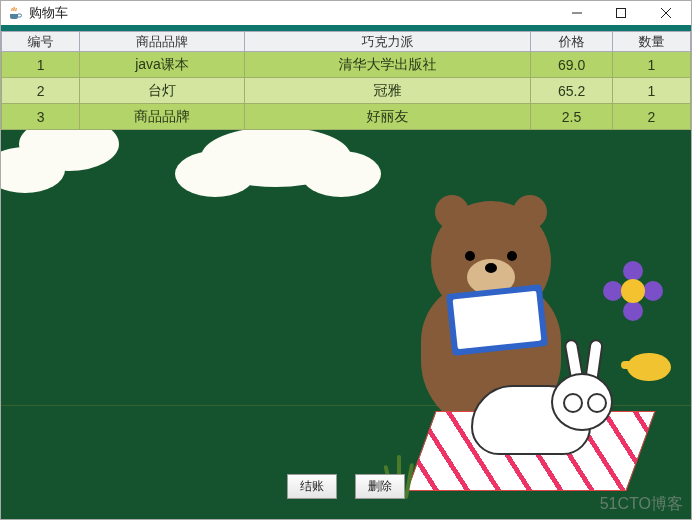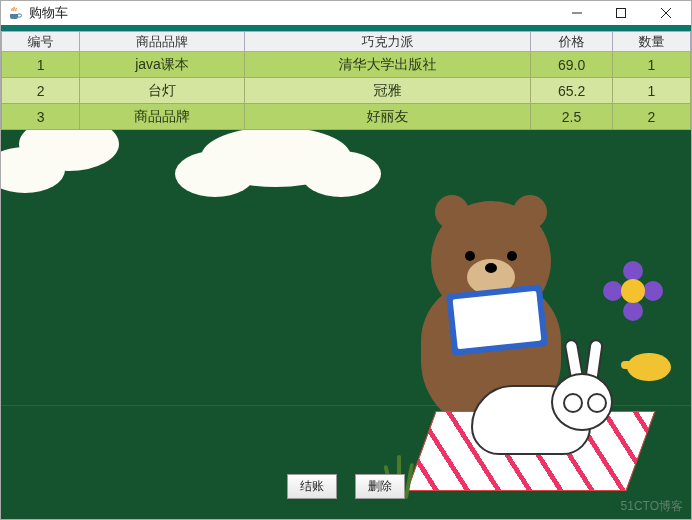--- a/index.html
+++ b/index.html
@@ -46,21 +46,21 @@
     }
     .hline {
       position: absolute; left: 0; right: 0; top: 374px;
       height: 1px; background: rgba(90,110,50,0.5);
     }
     .watermark {
       position: absolute;
       right: 8px;
       bottom: 6px;
       color: #999;
-      font-size: 12px;
+      font-size: 16px;
       opacity: .6;
     }
 
     table.cart {
       position: relative;
       z-index: 2;
       width: 100%;
       border-collapse: collapse;
       background: transparent;
     }

